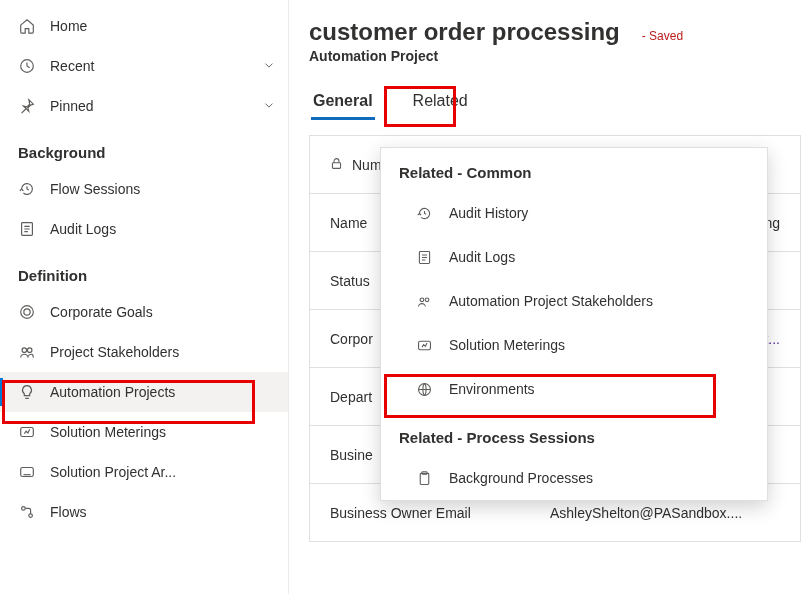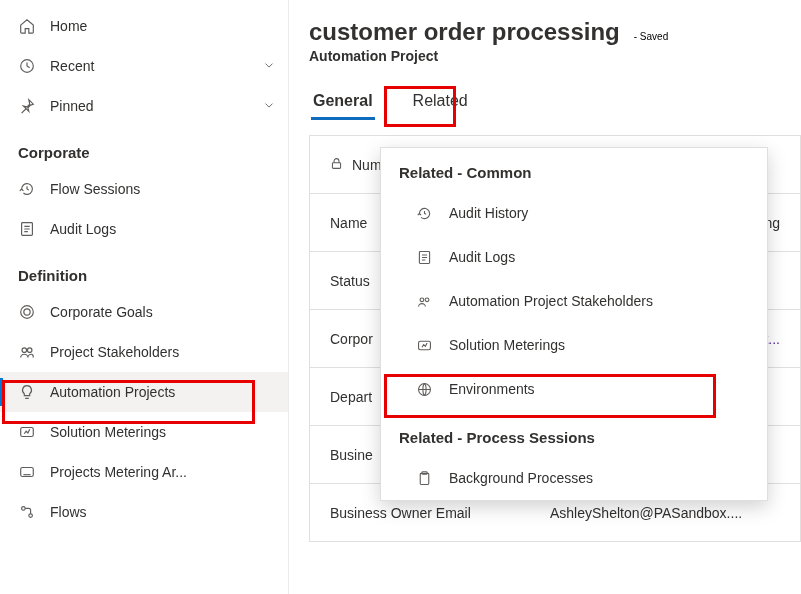--- a/index.html
+++ b/index.html
@@ -60,23 +60,23 @@
     background: #0078d4;
   }
   .highlight-box {
     border: 3px solid #e60000;
     position: absolute;
     pointer-events: none;
     z-index: 50;
   }
   
   .main { flex: 1; padding: 18px 0 0 20px; position: relative; }
-  .title-row { display: flex; align-items: baseline; gap: 14px; }
+  .title-row { display: flex; align-items: baseline; gap: 22px; }
   .title { font-size: 24px; font-weight: 600; color: #323130; }
-  .saved { font-size: 10px; color: #000000; }
+  .saved { font-size: 12px; color: #b91c1c; }
   .subtitle { font-size: 14px; font-weight: 600; color: #323130; margin-top: 2px; }
   .tabs {
     display: flex;
     gap: 36px;
     margin-top: 22px;
     border-bottom: 1px solid transparent;
     padding-left: 2px;
   }
   .tab {
     font-size: 16px;
@@ -191,21 +191,21 @@
           </svg>
       </span>
       <span class="label">Pinned</span>
       <span class="chevron">
         <svg viewBox="0 0 20 20" width="14" height="14">
             <path d="M5 8l5 5 5-5"></path>
           </svg>
       </span>
     </div>
 
-    <div class="section-hdr">Corporate</div>
+    <div class="section-hdr">Background</div>
 
     <div class="nav-item">
       <span class="icon">
         <svg viewBox="0 0 20 20" width="18" height="18">
             <path d="M4 10a6 6 0 1 1 2 4.5M4 10l-2 2M4 10l2 2"></path>
             <path d="M10 7v3l2 1"></path>
           </svg>
       </span>
       <span class="label">Flow Sessions</span>
     </div>
@@ -262,21 +262,21 @@
       <span class="label">Solution Meterings</span>
     </div>
 
     <div class="nav-item">
       <span class="icon">
         <svg viewBox="0 0 20 20" width="18" height="18">
             <rect x="3" y="5" width="14" height="10" rx="2"></rect>
             <path d="M6 13h8"></path>
           </svg>
       </span>
-      <span class="label">Projects Metering Ar...</span>
+      <span class="label">Solution Project Ar...</span>
     </div>
 
     <div class="nav-item">
       <span class="icon">
         <svg viewBox="0 0 20 20" width="18" height="18">
             <circle cx="6" cy="6" r="2"></circle>
             <circle cx="14" cy="14" r="2"></circle>
             <path d="M8 6h4a2 2 0 0 1 2 2v4"></path>
           </svg>
       </span>

